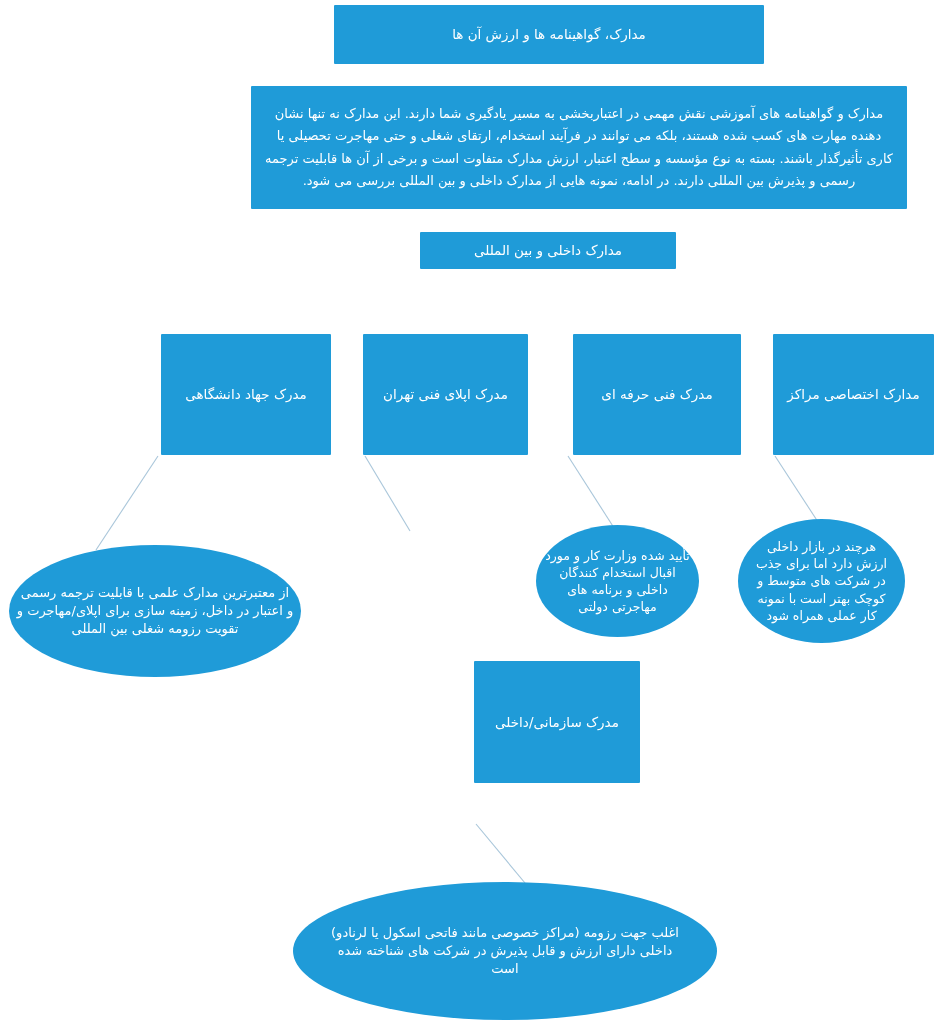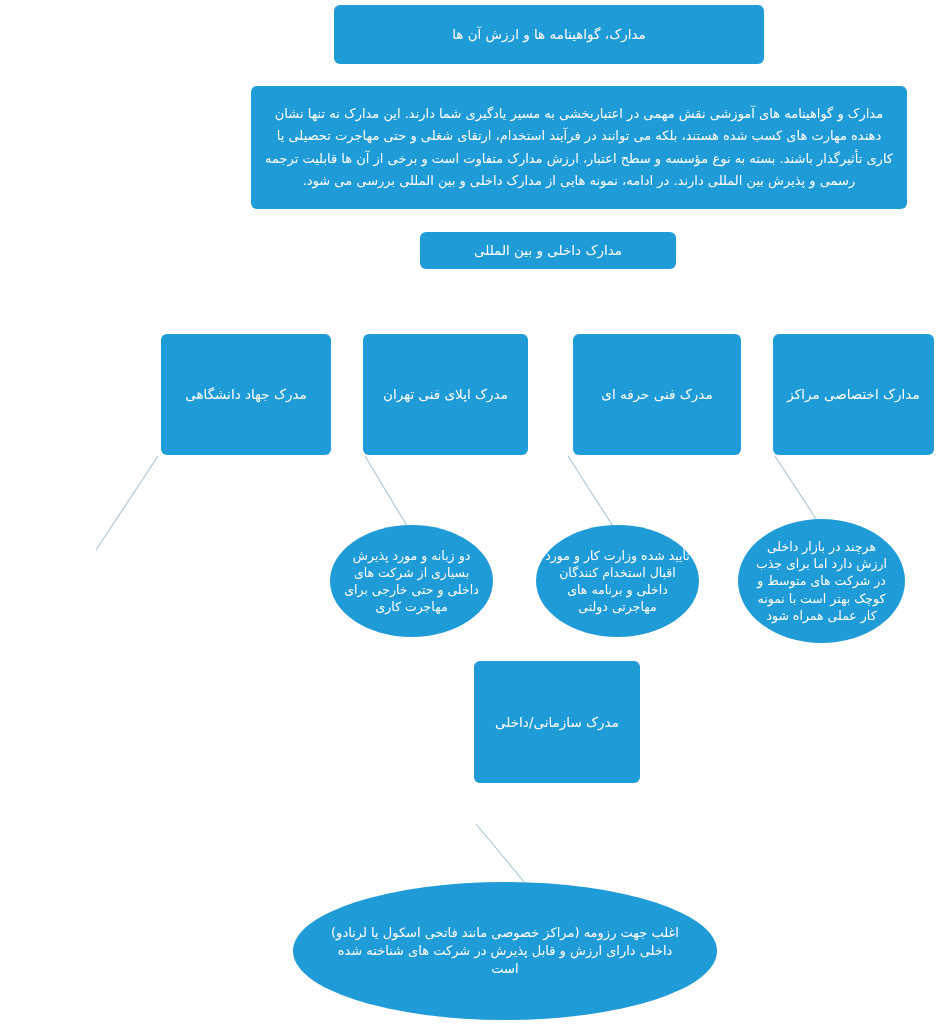--- a/index.html
+++ b/index.html
@@ -40,21 +40,21 @@
     align-items: center;
     justify-content: center;
     text-align: center;
     color: #ffffff;
     direction: rtl;
     unicode-bidi: isolate;
   }
 
   .box {
     background: #1f9bd8;
-    border-radius: 6px;
+    border-radius: 1px;
   }
 
   .ellipse {
     background: #1f9bd8;
     border-radius: 50%;
   }
 
   .node-text {
     display: block;
     width: 100%;
@@ -208,27 +208,26 @@
   </div>
 
   <div class="node box" id="node-marakez">
     <span class="node-text">مدارک اختصاصی مراکز</span>
   </div>
 
   <div class="node box" id="node-sazmani">
     <span class="node-text">مدرک سازمانی/داخلی</span>
   </div>
 
-
-  <div class="node ellipse" id="ell-tehran">
-    <span class="node-text">دو زبانه و مورد پذیرش
-بسیاری از شرکت های
-داخلی و حتی خارجی برای
-مهاجرت کاری</span>
-  </div>
+  <div class="node ellipse" id="ell-jahad">
+    <span class="node-text">از معتبرترین مدارک علمی با قابلیت ترجمه رسمی
+و اعتبار در داخل، زمینه سازی برای اپلای/مهاجرت و
+تقویت رزومه شغلی بین المللی</span>
+  </div>
+
 
   <div class="node ellipse" id="ell-herfei">
     <span class="node-text">تأیید شده وزارت کار و مورد
 اقبال استخدام کنندگان
 داخلی و برنامه های
 مهاجرتی دولتی</span>
   </div>
 
   <div class="node ellipse" id="ell-marakez">
     <span class="node-text">هرچند در بازار داخلی

